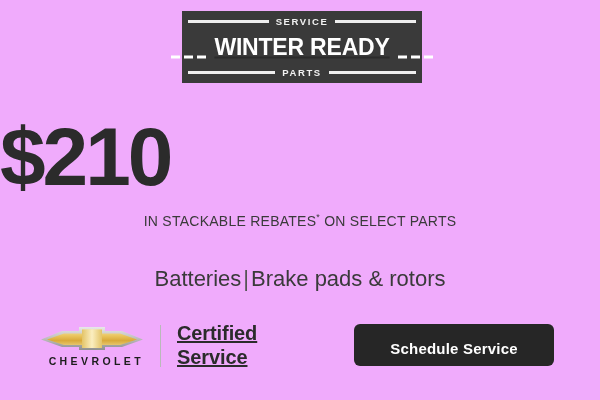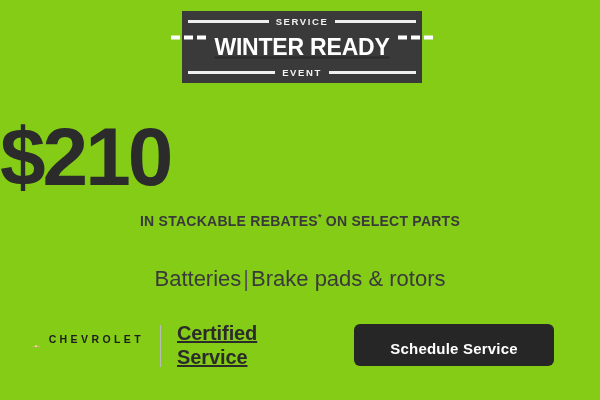--- a/index.html
+++ b/index.html
@@ -12,21 +12,21 @@
     background: #f2f2f2;
     font-family: "Liberation Sans", sans-serif;
     color: #2b2b2b;
     overflow: hidden;
   }
 
   .ad {
     position: relative;
     width: 600px;
     height: 400px;
-    background: #84cc16;
+    background: #f0abfc;
     box-sizing: border-box;
   }
 
   
   .banner {
     position: absolute;
     left: 182px;
     top: 11px;
     width: 240px;
     height: 72px;
@@ -62,21 +62,21 @@
   .banner-kicker.service { top: 6px; }
   .banner-kicker.event { bottom: 6px; }
 
   .banner-main {
     position: absolute;
     left: 0;
     right: 0;
     top: 50%;
     transform: translateY(-50%);
     display: flex;
-    align-items: flex-start;
+    align-items: flex-end;
     justify-content: center;
     gap: 8px;
     text-decoration: underline;
   }
   .dashes {
     display: flex;
     gap: 4px;
   }
   .dashes i {
     display: block;
@@ -118,21 +118,21 @@
     letter-spacing: -3px;
   }
 
   .rebates {
     position: absolute;
     top: 214px;
     left: 0;
     right: 0;
     text-align: center;
     font-size: 14px;
-    font-weight: 700;
+    font-weight: 400;
     color: #3a3a3a;
     letter-spacing: 0.25px;
     line-height: 1.1;
   }
   .rebates sup {
     font-size: 9px;
     vertical-align: super;
     line-height: 0;
   }
 
@@ -167,21 +167,22 @@
     left: 32px;
     top: 0;
     height: 56px;
     display: flex;
     align-items: center;
     gap: 0;
   }
   .brand-mark {
     width: 112px;
     display: flex;
-    align-items: flex-start;
+    flex-direction: column;
+    align-items: flex-end;
     gap: 5px;
   }
   .bowtie {
     display: block;
   }
   .chev-word {
     font-size: 10.5px;
     font-weight: bold;
     letter-spacing: 3.4px;
     color: #1d1d1d;
@@ -242,21 +243,21 @@
       </span>
       <span class="banner-title">WINTER READY</span>
       <span class="dashes">
         <i></i>
           <i></i>
           <i></i>
       </span>
     </div>
 
     <div class="banner-kicker event">
-      <span>EVENT</span>
+      <span>PARTS</span>
     </div>
   </div>
 
 
   <div class="amount">$210</div>
 
   <div class="rebates">
     <span>IN STACKABLE REBATES</span><sup>*</sup>
     <span>ON SELECT PARTS</span>
   </div>

